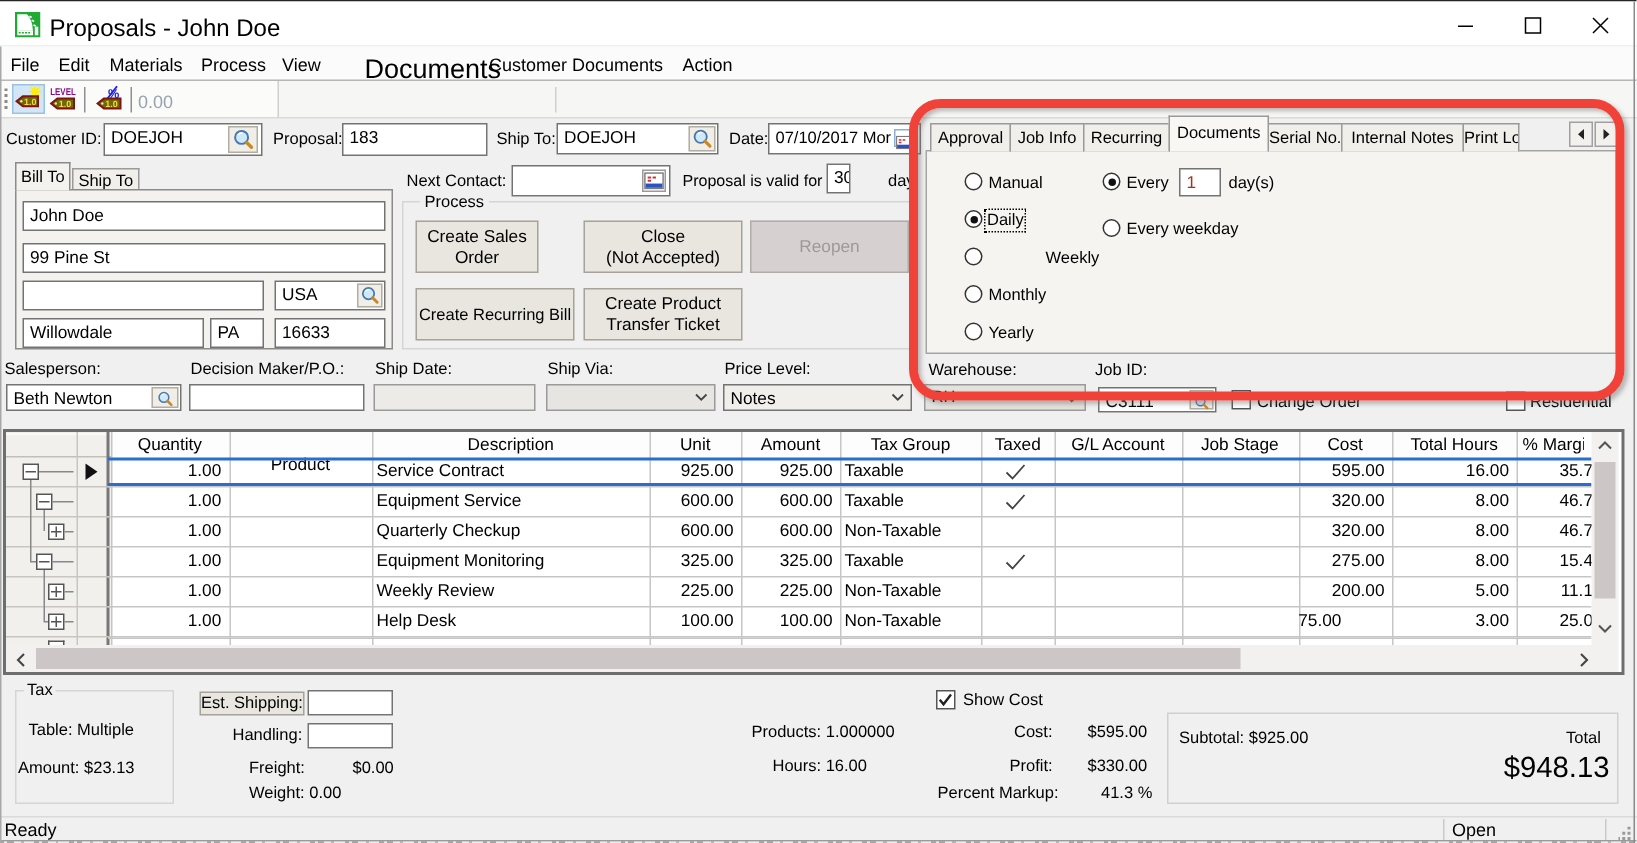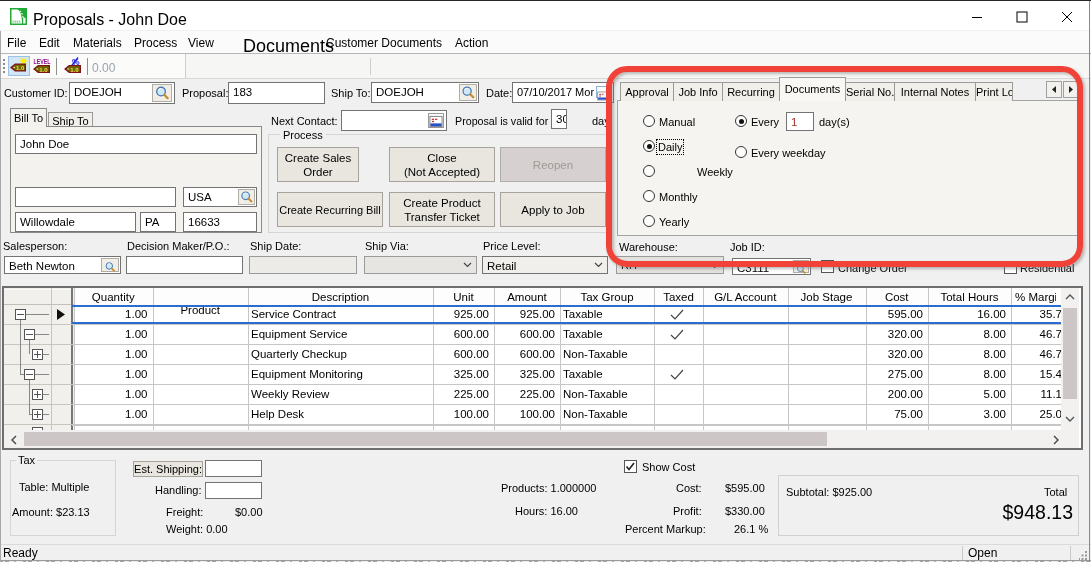--- a/index.html
+++ b/index.html
@@ -102,20 +102,21 @@
         <rect x="1.5" y="8.5" width="12" height="3" fill="#2a52c8"></rect>
         <rect x="3" y="3.5" width="2.4" height="1.4" fill="#c33"></rect>
         <rect x="6.5" y="3.5" width="2.4" height="1.4" fill="#c33"></rect>
         <rect x="3" y="5.8" width="2.4" height="1.4" fill="#c33"></rect>
       </svg></div>
 
 <div class="tab" style="left:10px;top:107px;width:37px;height:19px;background:#f3f2ee;border-color:#8a8a8a;z-index:3;padding-top:3px;">Bill To</div>
 <div class="tab" style="left:48px;top:111px;width:45px;height:15px;padding-top:2px;">Ship To</div>
 <div class="abs" style="left:10px;top:125px;width:252px;height:107px;background:#f3f2ee;border:1px solid #8a8a8a;box-sizing:border-box;"></div>
 <div class="tb" style="left:15px;top:133px;width:242px;height:20px;">John Doe</div>
+<div class="tb" style="left:15px;top:161px;width:242px;height:20px;">99 Pine St</div>
 <div class="tb" style="left:15px;top:186px;width:161px;height:20px;"></div>
 <div class="tb" style="left:183px;top:186px;width:74px;height:20px;">USA</div>
 <div class="mag" style="left:238px;top:188px;width:17px;height:16px;"><svg width="100%" height="100%" viewBox="0 0 18 17" preserveAspectRatio="xMidYMid meet">
         <circle cx="8" cy="7" r="4.6" fill="#cfe9f8" stroke="#4878b0" stroke-width="1.4"></circle>
         <path d="M11.4,10.4 L15,14" stroke="#c8882c" stroke-width="2.4" stroke-linecap="round"></path>
         <path d="M5.6,5.2 a3.4,3.4 0 0 1 3,-1.4" stroke="#fff" stroke-width="1.1" fill="none"></path>
       </svg></div>
 <div class="tb" style="left:15px;top:211px;width:121px;height:20px;">Willowdale</div>
 <div class="tb" style="left:140px;top:211px;width:36px;height:20px;">PA</div>
 <div class="tb" style="left:183px;top:211px;width:74px;height:20px;">16633</div>
@@ -133,21 +134,20 @@
 <div class="tb" style="left:551px;top:108px;width:16px;height:20px;">30</div>
 <div class="lbl" style="left:592px;top:114px;width:14px;overflow:hidden;">day(s)</div>
 
 <div class="abs" style="left:268px;top:133px;width:342px;height:99px;border:1px solid #d5d5d2;box-sizing:border-box;"></div>
 <div class="lbl" style="left:280px;top:128px;background:#f0f0f0;padding:0 3px;">Process</div>
 <div class="btn" style="left:277px;top:146px;width:82px;height:35px;">Create Sales Order</div>
 <div class="btn" style="left:389px;top:146px;width:106px;height:35px;">Close<br>(Not Accepted)</div>
 <div class="btn" style="left:500px;top:146px;width:106px;height:35px;background:#d6d1d0;color:#9f9995;border-color:#b2aca9;">Reopen</div>
 <div class="btn" style="left:277px;top:191px;width:106px;height:35px;white-space:nowrap;font-size:11px;">Create Recurring Bill</div>
 <div class="btn" style="left:389px;top:191px;width:106px;height:35px;">Create Product<br>Transfer Ticket</div>
-<div class="btn" style="left:500px;top:191px;width:106px;height:35px;">Apply to Job</div>
 
 <div class="abs" style="left:617px;top:99px;width:461px;height:136px;background:#f5f4f0;border:1px solid #a5a5a0;box-sizing:border-box;"></div>
 <div class="tab" style="left:620px;top:81px;width:54px;height:19px;padding-top:3px;">Approval</div>
 <div class="tab" style="left:673px;top:81px;width:50px;height:19px;padding-top:3px;">Job Info</div>
 <div class="tab" style="left:722px;top:81px;width:58px;height:19px;padding-top:3px;">Recurring</div>
 <div class="tab" style="left:779px;top:76px;width:67px;height:24px;background:#f8f7f4;z-index:3;padding-top:5px;">Documents</div>
 <div class="tab" style="left:845px;top:81px;width:50px;height:19px;padding-top:3px;">Serial No.</div>
 <div class="tab" style="left:894px;top:81px;width:82px;height:19px;padding-top:3px;">Internal Notes</div>
 <div class="tab" style="left:975px;top:81px;width:38px;height:19px;padding-top:3px;">Print Log</div>
 <div class="abs" style="left:1046px;top:80px;width:16px;height:17px;background:#f2f1ed;border:1px solid #a0a0a0;box-sizing:border-box;"><svg width="14" height="15" viewBox="0 0 14 15">
@@ -186,21 +186,21 @@
 <div class="lbl" style="left:127px;top:239px;">Decision Maker/P.O.:</div>
 <div class="tb" style="left:126px;top:255px;width:117px;height:18px;"></div>
 <div class="lbl" style="left:250px;top:239px;">Ship Date:</div>
 <div class="tbg" style="left:249px;top:255px;width:108px;height:18px;background:#ecebe7;"></div>
 <div class="lbl" style="left:365px;top:239px;">Ship Via:</div>
 <div class="tbg" style="left:364px;top:255px;width:113px;height:18px;background:#e6e5e1;"></div>
 <svg class="abs" style="left:463px;top:261px;" width="9" height="6" viewBox="0 0 9 6">
       <path d="M1,1 L4.5,4.5 L8,1" stroke="#444" stroke-width="1.2" fill="none"></path>
     </svg>
 <div class="lbl" style="left:483px;top:239px;">Price Level:</div>
-<div class="tb" style="left:482px;top:255px;width:126px;height:18px;background:#f0efeb;">Retail</div>
+<div class="tb" style="left:482px;top:255px;width:126px;height:18px;background:#f0efeb;">Notes</div>
 <svg class="abs" style="left:594px;top:261px;" width="9" height="6" viewBox="0 0 9 6">
       <path d="M1,1 L4.5,4.5 L8,1" stroke="#444" stroke-width="1.2" fill="none"></path>
     </svg>
 <div class="lbl" style="left:619px;top:240px;">Warehouse:</div>
 <div class="tbg" style="left:616px;top:255px;width:108px;height:18px;background:#e3e2dd;font-size:11px;padding:2px 0 0 4px;">RH</div>
 <svg class="abs" style="left:710px;top:262px;" width="9" height="6" viewBox="0 0 9 6">
       <path d="M1,1 L4.5,4.5 L8,1" stroke="#444" stroke-width="1.2" fill="none"></path>
     </svg>
 <div class="lbl" style="left:730px;top:240px;">Job ID:</div>
 <div class="tb" style="left:732px;top:257px;width:79px;height:17px;">C3111</div>
@@ -304,21 +304,21 @@
       <div class="cell" style="left:861.5px;top:100px;width:57.5px;text-align:right;">200.00</div>
       <div class="cell" style="left:924px;top:100px;width:78px;text-align:right;">5.00</div>
       <div class="cell" style="left:1007px;top:100px;width:51px;text-align:right;">11.1</div>
       <div class="hline" style="left:68px;top:136px;width:989px;"></div>
       <div class="hline" style="left:0px;top:136px;width:70px;background:#c9c6c0;"></div>
       <div class="cell" style="left:70px;top:120px;width:73.5px;text-align:right;">1.00</div>
       <div class="cell" style="left:247px;top:120px;">Help Desk</div>
       <div class="cell" style="left:429px;top:120px;width:56px;text-align:right;">100.00</div>
       <div class="cell" style="left:490px;top:120px;width:61px;text-align:right;">100.00</div>
       <div class="cell" style="left:559px;top:120px;">Non-Taxable</div>
-      <div class="cell" style="left:861.5px;top:120px;width:57.5px;text-align:right;">75.00</div>
+      <div class="cell" style="left:861.5px;top:120px;width:57.5px;">75.00</div>
       <div class="cell" style="left:924px;top:120px;width:78px;text-align:right;">3.00</div>
       <div class="cell" style="left:1007px;top:120px;width:51px;text-align:right;">25.0</div>
       <div class="abs" style="left:68px;top:17px;width:989px;height:2px;background:#2b6cd0;"></div>
       <div class="abs" style="left:68px;top:34px;width:989px;height:2px;background:#2b6cd0;"></div>
       <div class="abs" style="left:11px;top:21px;width:11px;height:11px;border:1px solid #555;background:#fff;box-sizing:border-box;"></div>
       <div class="abs" style="left:13px;top:26px;width:7px;height:1px;background:#555;"></div>
       <div class="abs" style="left:22px;top:26px;width:23px;height:1px;background:#888;"></div>
       <div class="abs" style="left:16px;top:32px;width:1px;height:14px;background:#888;"></div>
       <div class="abs" style="left:20px;top:41px;width:11px;height:11px;border:1px solid #555;background:#fff;box-sizing:border-box;"></div>
       <div class="abs" style="left:22px;top:46px;width:7px;height:1px;background:#555;"></div>
@@ -385,21 +385,21 @@
       <path d="M2.5,6.5 L5,9.5 L10,3" stroke="#222" stroke-width="1.6" fill="none"></path>
     </svg>
 <div class="lbl" style="left:642px;top:460px;">Show Cost</div>
 <div class="lbl" style="left:501px;top:481px;">Products: 1.000000</div>
 <div class="lbl" style="left:515px;top:504px;">Hours: 16.00</div>
 <div class="lbl" style="left:676px;top:481px;text-align:center;">Cost:</div>
 <div class="lbl" style="left:725px;top:481px;">$595.00</div>
 <div class="lbl" style="left:673px;top:504px;">Profit:</div>
 <div class="lbl" style="left:725px;top:504px;">$330.00</div>
 <div class="lbl" style="left:625px;top:522px;">Percent Markup:</div>
-<div class="lbl" style="left:734px;top:522px;">26.1 %</div>
+<div class="lbl" style="left:734px;top:522px;">41.3 %</div>
 <div class="abs" style="left:778px;top:474px;width:301px;height:61px;border:1px solid #d0d0cd;box-sizing:border-box;"></div>
 <div class="lbl" style="left:786px;top:485px;">Subtotal: $925.00</div>
 <div class="lbl" style="left:1044px;top:485px;">Total</div>
 <div class="abs" style="right:18px;top:500px;font-size:19.5px;color:#000;">$948.13</div>
 
 <div class="abs" style="left:0;top:543px;width:1091px;height:17px;background:#f0f0f0;border-top:1px solid #dadada;box-sizing:border-box;"></div>
 <div class="lbl" style="left:3px;top:545px;font-size:12px;">Ready</div>
 <div class="abs" style="left:962px;top:545px;width:1px;height:14px;background:#c9c9c9;"></div>
 <div class="lbl" style="left:968px;top:545px;font-size:12px;">Open</div>
 <div class="abs" style="left:1070px;top:545px;width:1px;height:14px;background:#c9c9c9;"></div>

